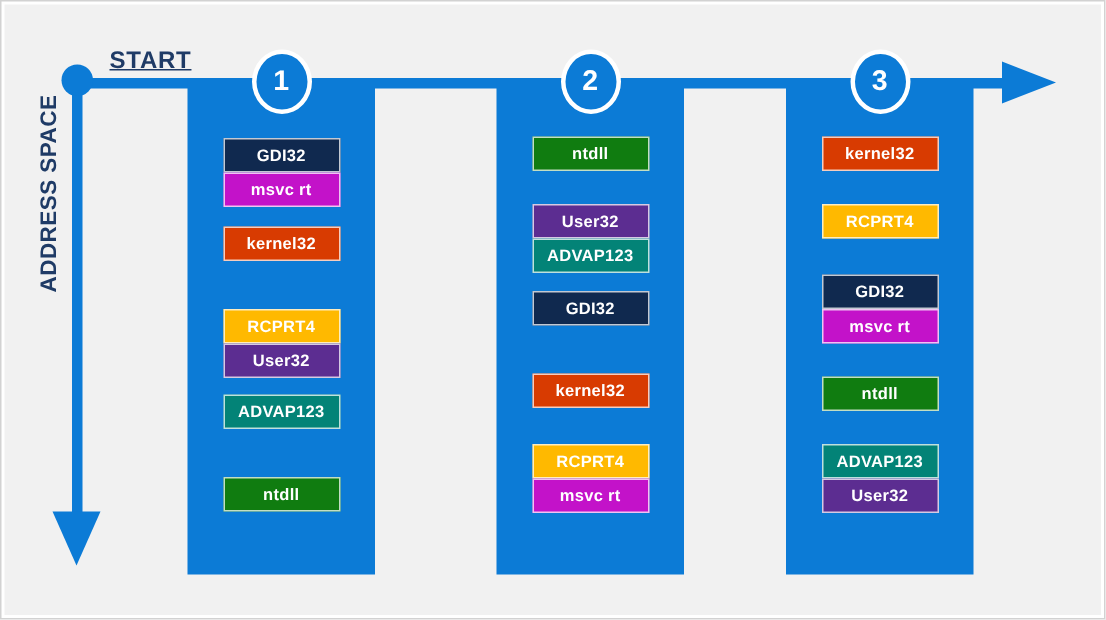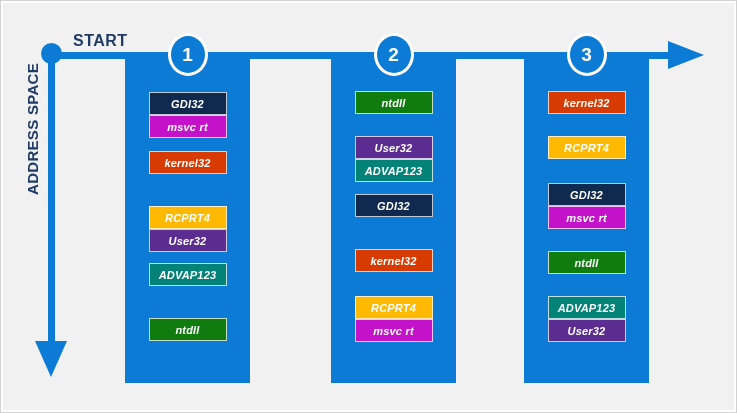--- a/index.html
+++ b/index.html
@@ -19,21 +19,21 @@
   .flow-line-h { position:absolute; left:48px; top:49px; width:620px; height:7px; background:var(--flow,#0c7bd6); z-index:1; }
   .flow-arrow-right { position:absolute; left:665px; top:38px; width:0; height:0;
     border-left:36px solid var(--flow,#0c7bd6); border-top:14px solid transparent; border-bottom:14px solid transparent; z-index:1; }
   .start-dot { position:absolute; left:38px; top:40px; width:21px; height:21px; border-radius:50%; background:var(--flow,#0c7bd6); z-index:2; }
   .flow-line-v { position:absolute; left:45px; top:52px; width:7px; height:288px; background:var(--flow,#0c7bd6); z-index:1; }
   .flow-arrow-down { position:absolute; left:32px; top:338px; width:0; height:0;
     border-top:36px solid var(--flow,#0c7bd6); border-left:16px solid transparent; border-right:16px solid transparent; z-index:1; }
 
   
   .start-label { position:absolute; left:70px; top:29px; color:var(--label,#1f3b66);
-    font-weight:bold; font-size:16px; letter-spacing:0.5px; z-index:3; }
+    font-weight:bold; font-size:16px; letter-spacing:0.5px; z-index:3;text-decoration:underline; }
   .address-space-label { position:absolute; left:-40px; top:116px; width:142px; height:20px;
     transform:rotate(-90deg); text-align:center; color:var(--label,#1f3b66);
     font-weight:bold; font-size:15px; letter-spacing:0.3px; white-space:nowrap; z-index:3; }
 
   
   .column { position:absolute; top:49px; width:125px; height:331px; background:var(--flow,#0c7bd6);
     display:flex; flex-direction:column; align-items:center; z-index:2; }
   .column-1 { left:122px; }
   .column-2 { left:328px; }
   .column-3 { left:521px; }
@@ -41,21 +41,21 @@
   .step-badge { position:absolute; top:-19px; left:50%; transform:translateX(-50%);
     width:34px; height:37px; border-radius:50%;
     background:var(--flow,#0c7bd6); border:3px solid #ffffff;
     color:#ffffff; font-weight:bold; font-size:19px;
     display:flex; align-items:center; justify-content:center; z-index:6; }
 
   .module-block { width:78px; height:23px; box-sizing:border-box; flex:none;
     border:1px solid rgba(255,255,255,0.75);
     color:var(--blocktext,#ffffff); font-size:11px; font-weight:bold;
     display:flex; align-items:center; justify-content:center;
-    letter-spacing:0.2px; white-space:nowrap;font-style:italic; }
+    letter-spacing:0.2px; white-space:nowrap; }
 </style>
 </head>
 <body>
 
 <div class="canvas">
 
   <div class="flow-line-h"></div>
   <div class="flow-arrow-right"></div>
   <div class="start-dot"></div>
   <div class="start-label">START</div>

